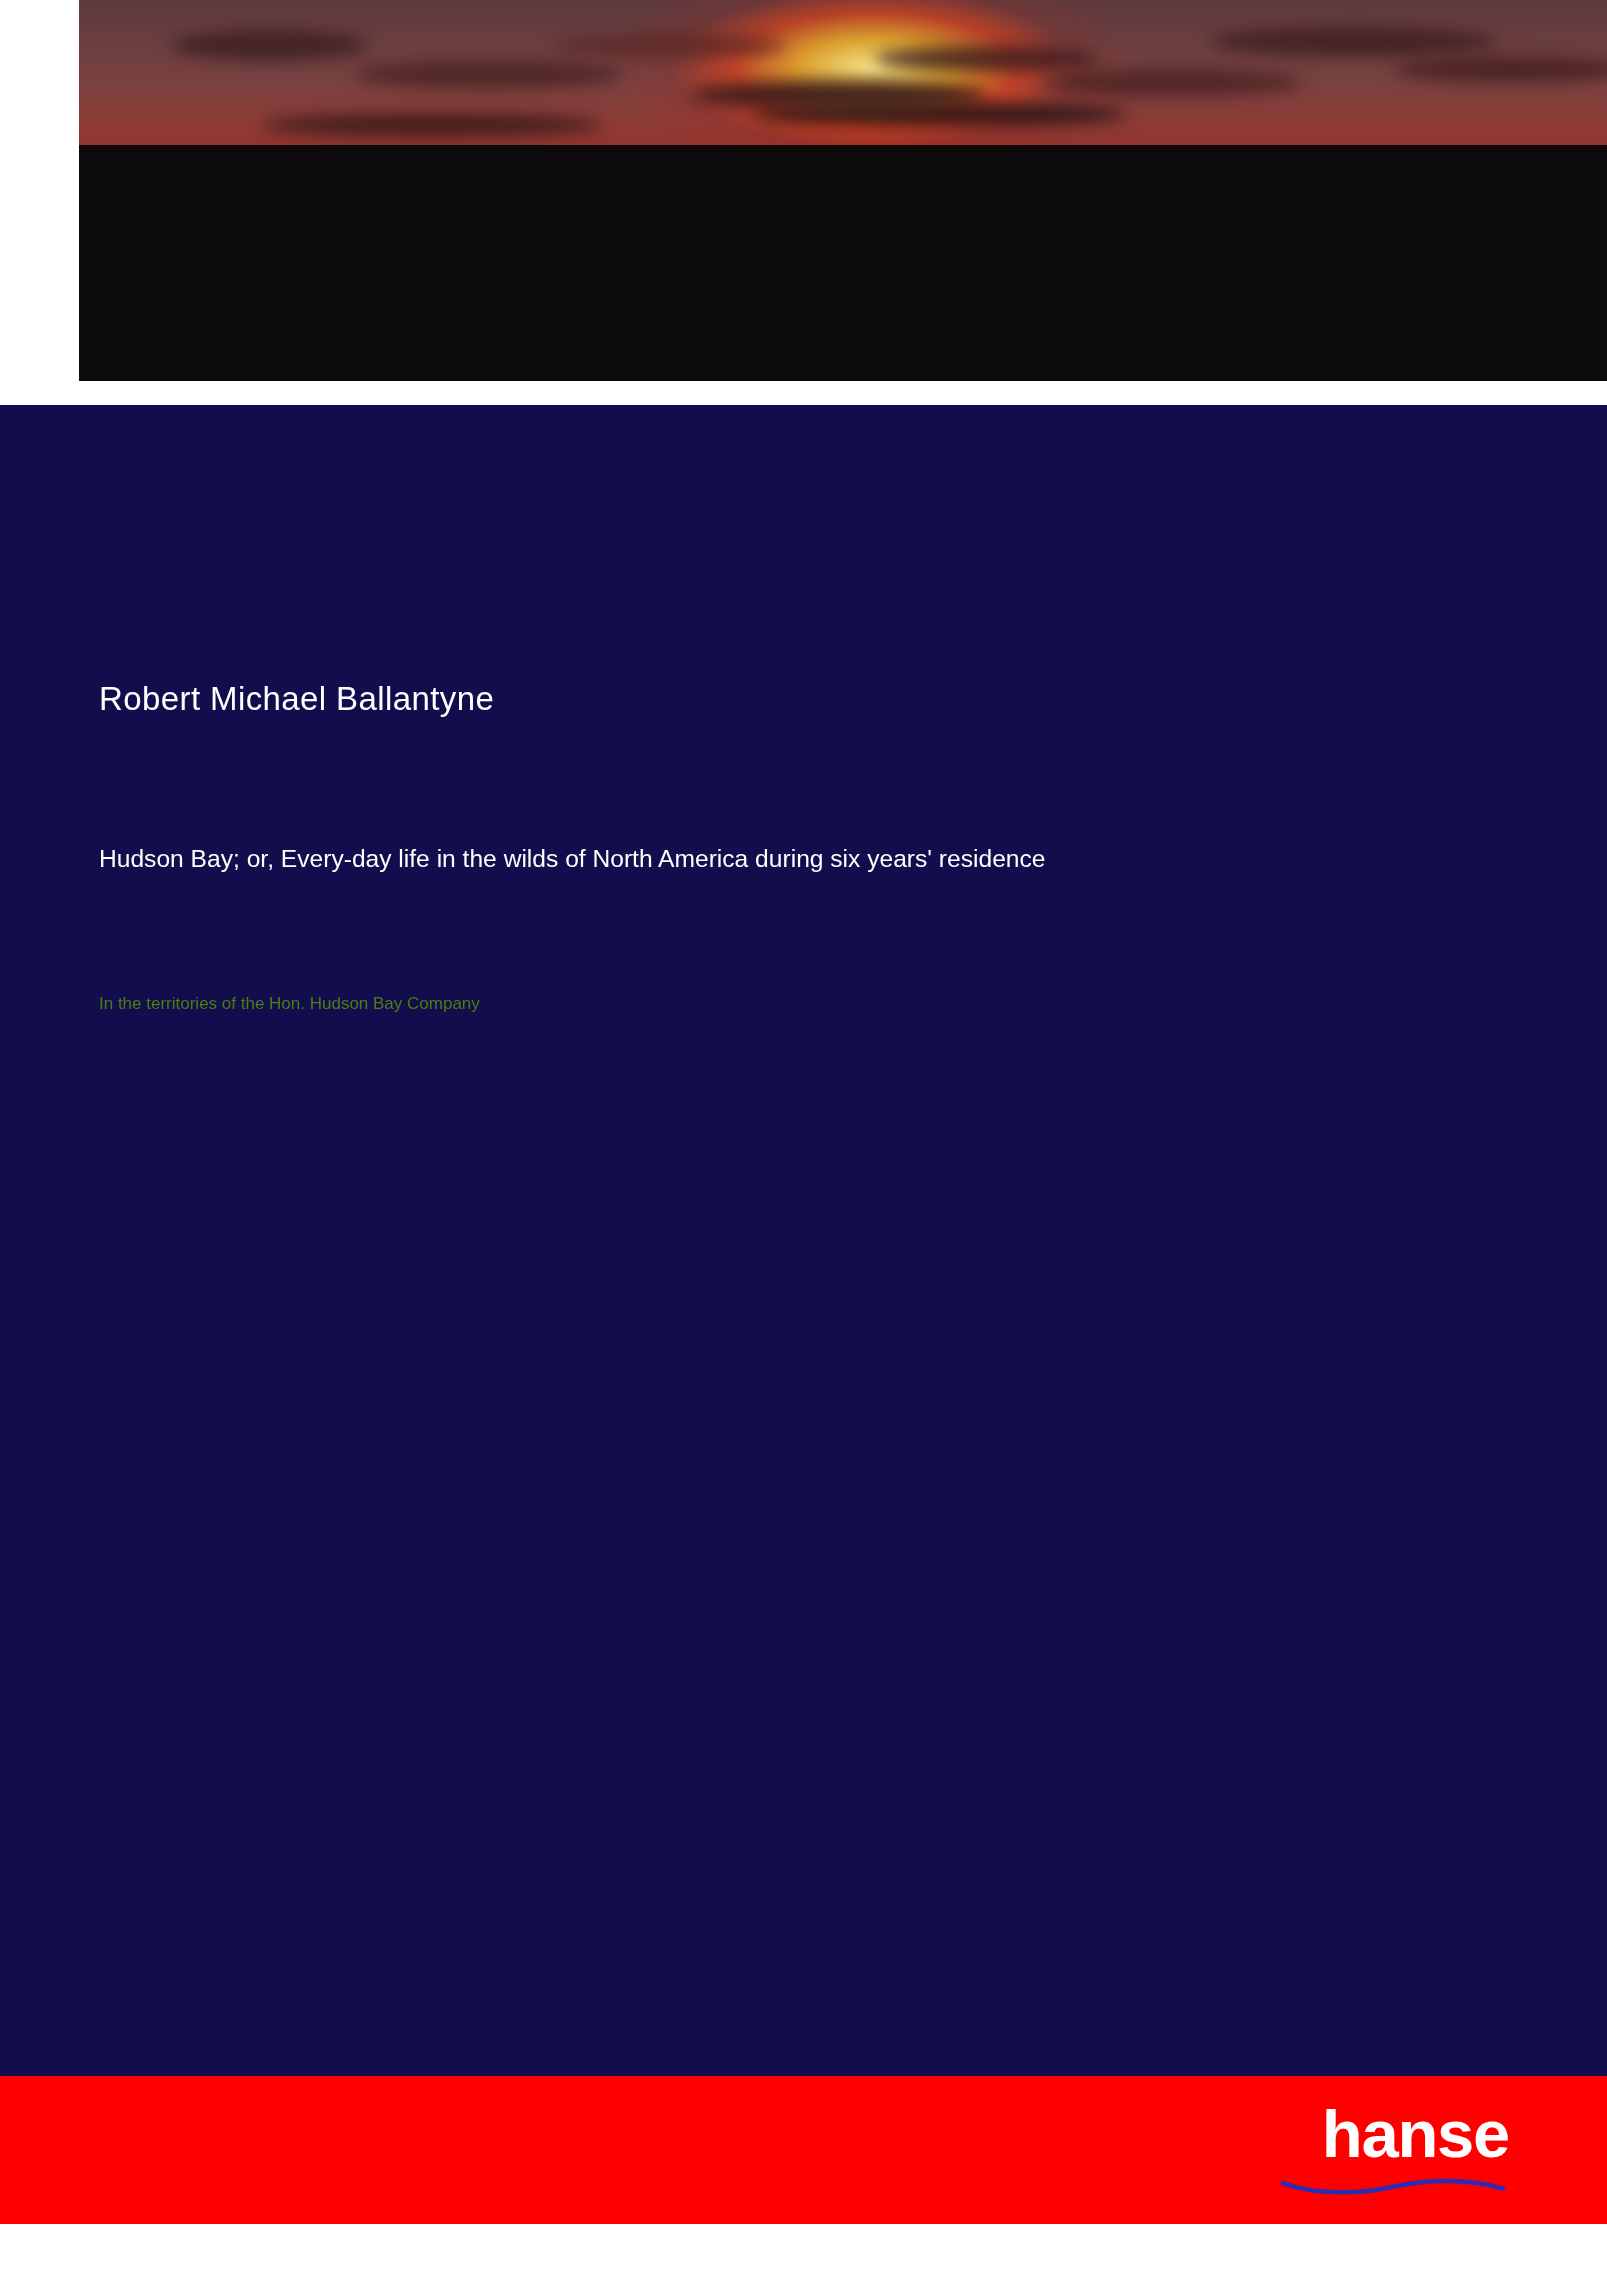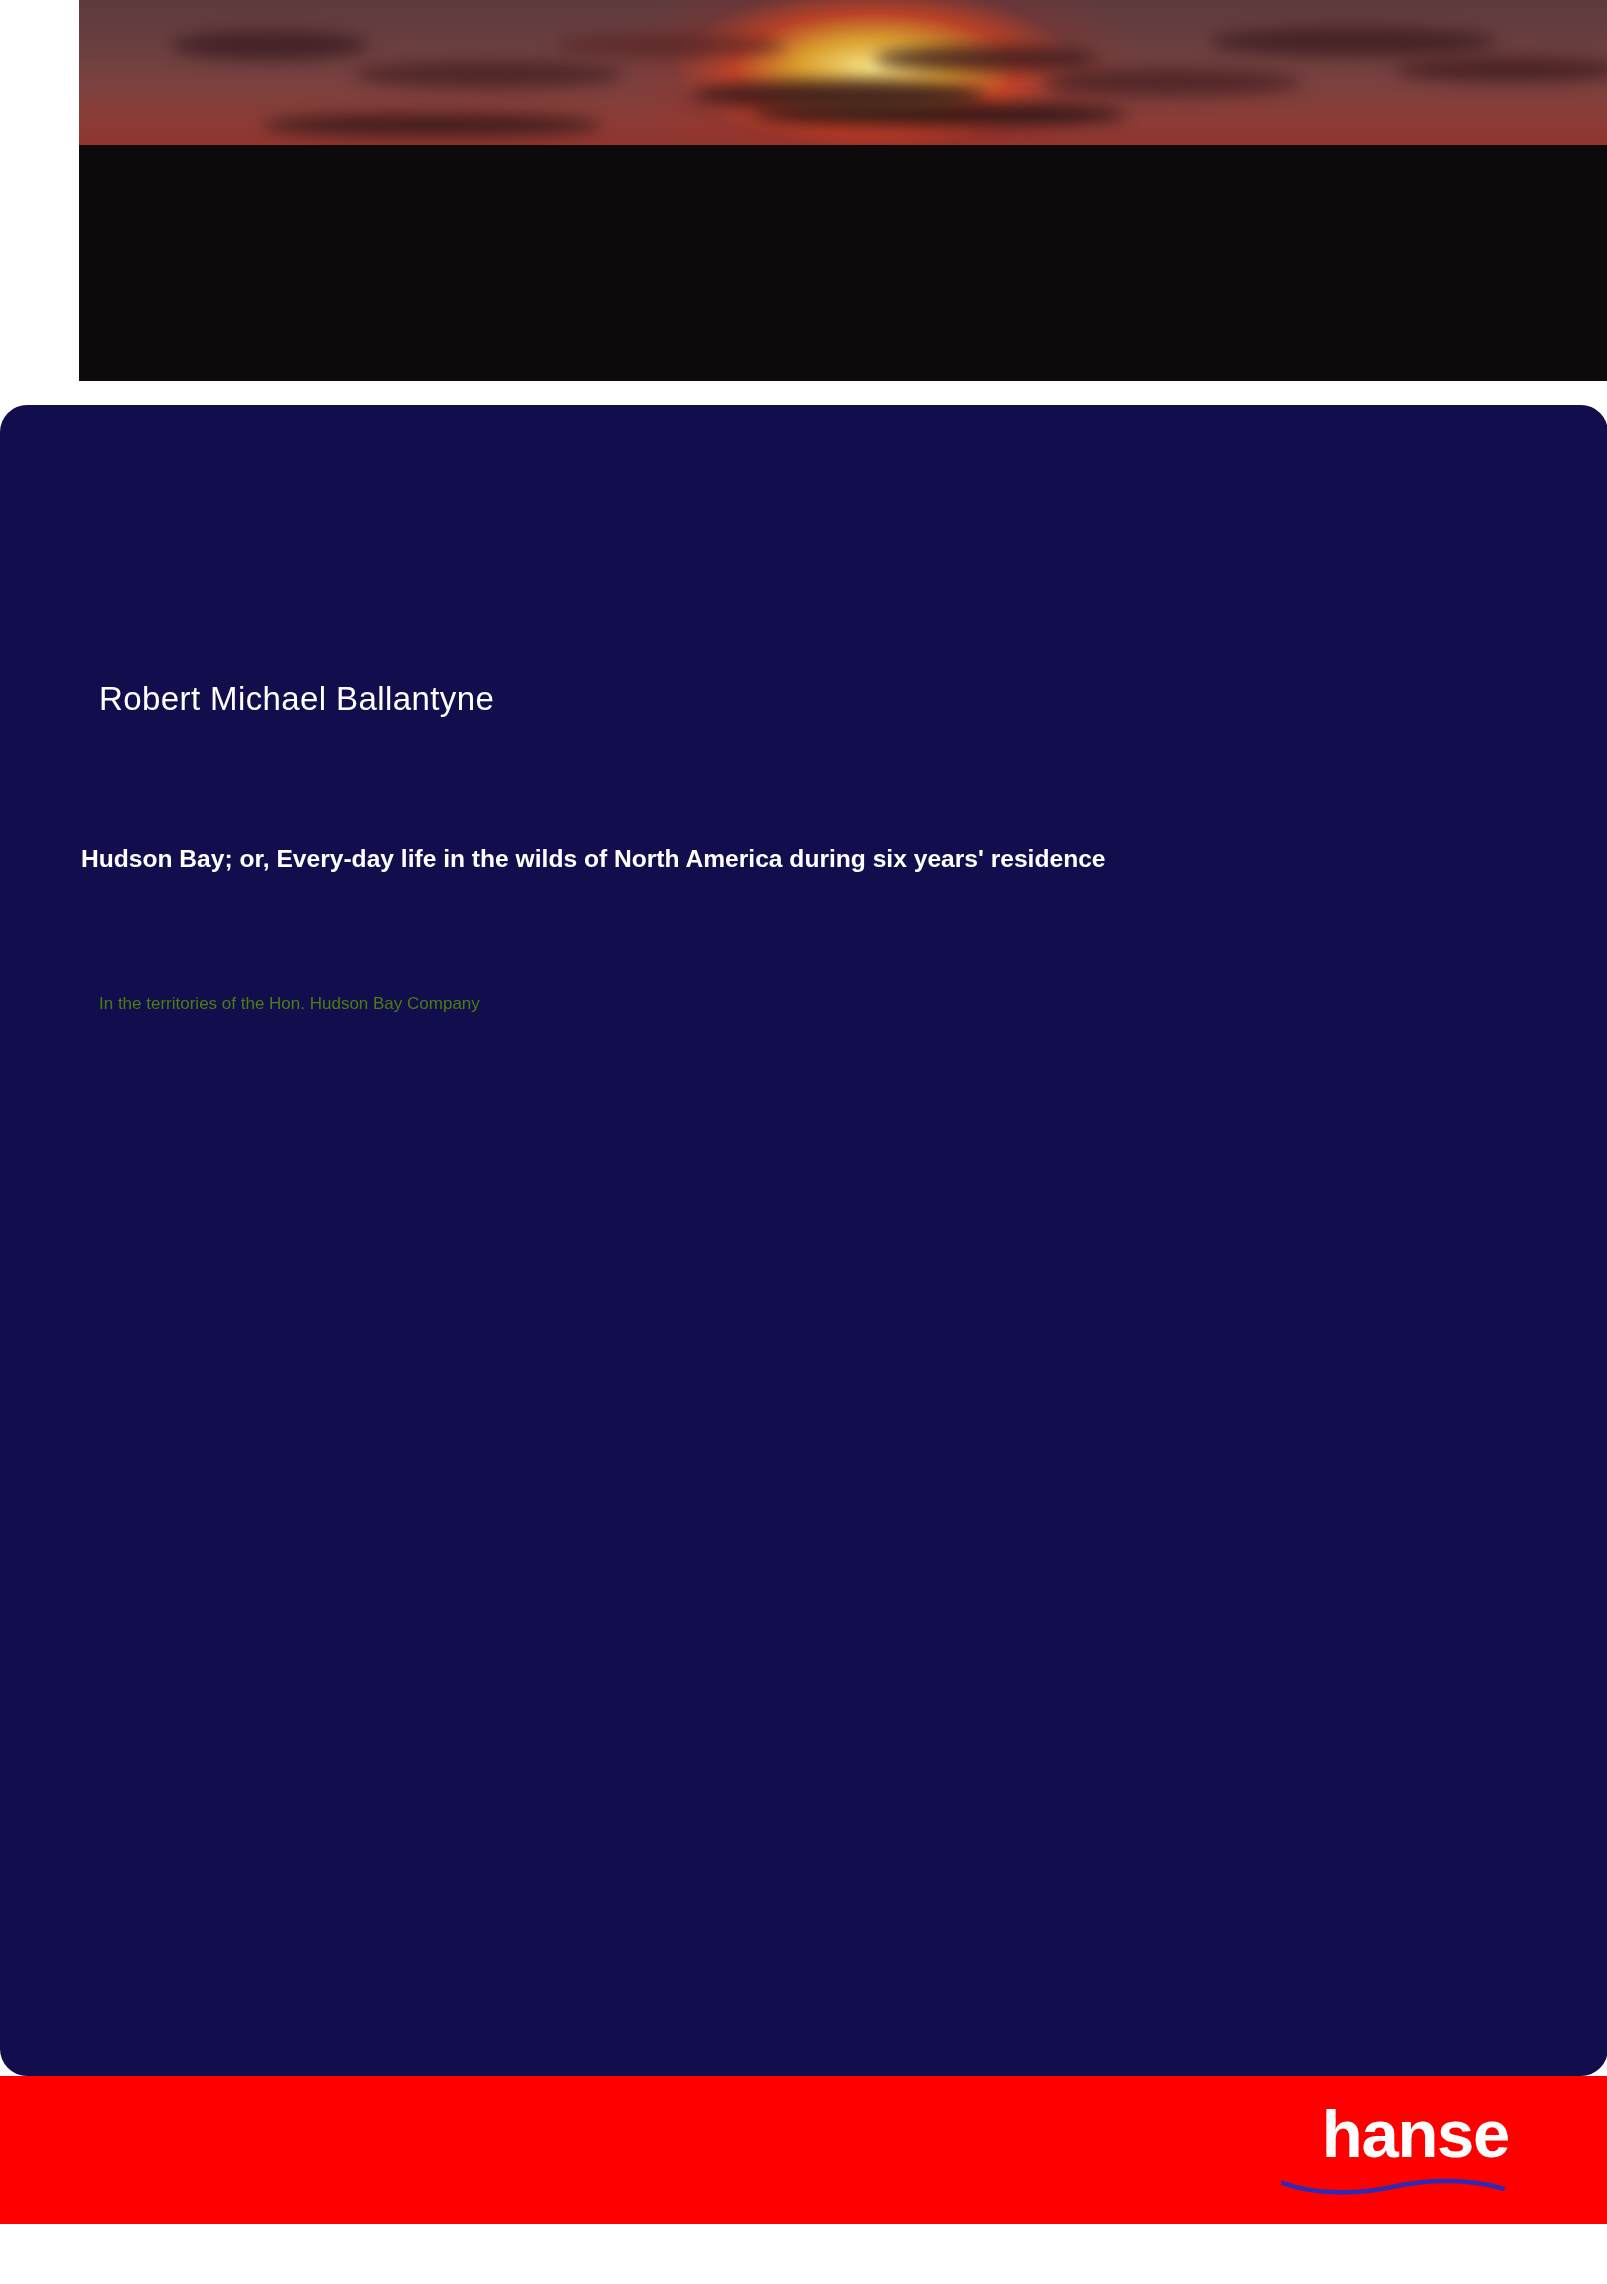--- a/index.html
+++ b/index.html
@@ -77,39 +77,38 @@
     border-radius: 50% 50% 5.4px 5.4px;
   }
   
   .navy {
     position: absolute;
     left: 0;
     top: 405px;
     width: 1608px;
     height: 1671px;
     background: #120e4d;
-    border-radius: 27px;
   }
   .author {
     position: absolute;
     left: 99px;
     top: 275px;
     color: #ffffff;
     font-size: 33px;
     letter-spacing: 0.4px;
     font-weight: 400;
   }
   .title {
     position: absolute;
-    left: 81px;
+    left: 99px;
     top: 428px;
     width: 1352px;
     color: #ffffff;
     font-size: 24.6px;
-    font-weight: bold;
+    font-weight: normal;
     line-height: 2.15;
   }
   .subtitle {
     position: absolute;
     left: 99px;
     top: 589px;
     width: 1254px;
     color: #4d7c0f;
     font-size: 17px;
     font-weight: 400;

